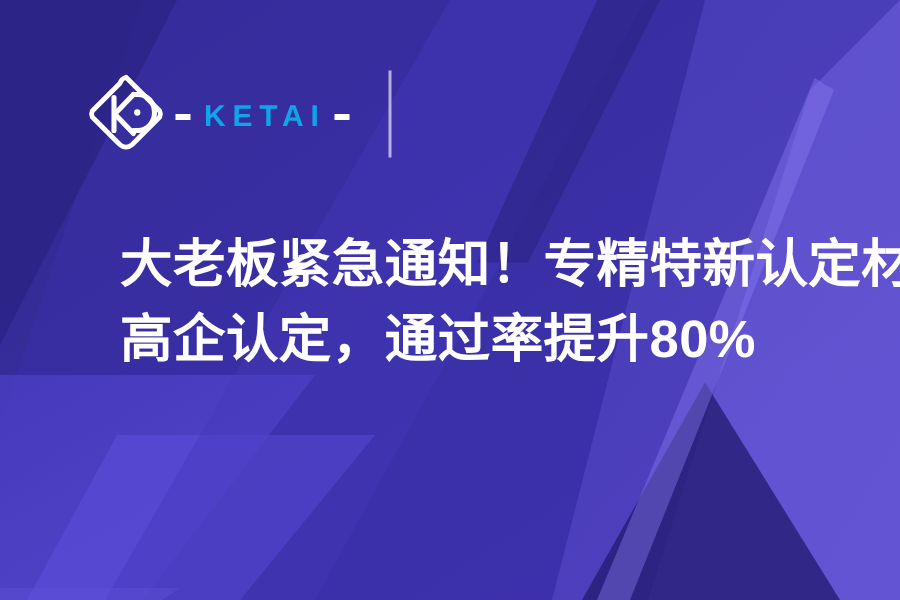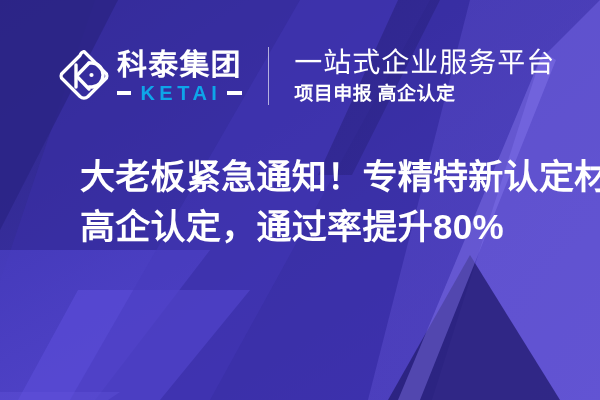--- a/index.html
+++ b/index.html
@@ -209,35 +209,30 @@
         <path d="M26 3.5 L48.5 26 a5 5 0 0 1 0 4 L30 48.5 a6 6 0 0 1 -8 0 L3.5 30 a5 5 0 0 1 0 -4 L22 7.5 a6 6 0 0 1 4 -4 Z" fill="none" stroke="#ffffff" stroke-width="3.2" stroke-linejoin="round"></path>
 
         <path d="M18 17 L18 39" fill="none" stroke="#ffffff" stroke-width="3.4" stroke-linecap="round"></path>
         <path d="M31 15 L18.5 28 L31 41" fill="none" stroke="#ffffff" stroke-width="3.4" stroke-linecap="round" stroke-linejoin="round"></path>
 
         <path d="M31 15 L34 15 a11 12 0 0 1 0 24 L31 39" fill="none" stroke="#ffffff" stroke-width="3.4" stroke-linecap="round" stroke-linejoin="round"></path>
         <circle cx="33.5" cy="27" r="2.1" fill="#ffffff"></circle>
       </svg>
 
       <div class="logo-words">
-        <div class="logo-cn">科泰集团</div>
         <div class="logo-en-row">
           <span class="logo-dash"></span>
           <span class="logo-en">KETAI</span>
           <span class="logo-dash"></span>
         </div>
       </div>
     </div>
 
     <div class="divider"></div>
 
-    <div class="tagline">
-      <div class="tagline-main">一站式企业服务平台</div>
-      <div class="tagline-sub">项目申报 高企认定</div>
-    </div>
   </div>
 
   <div class="headline">
     <div class="headline-line">大老板紧急通知！专精特新认定材</div>
     <div class="headline-line">高企认定，通过率提升80%</div>
   </div>
 
 </div>
 
 </body></html>

